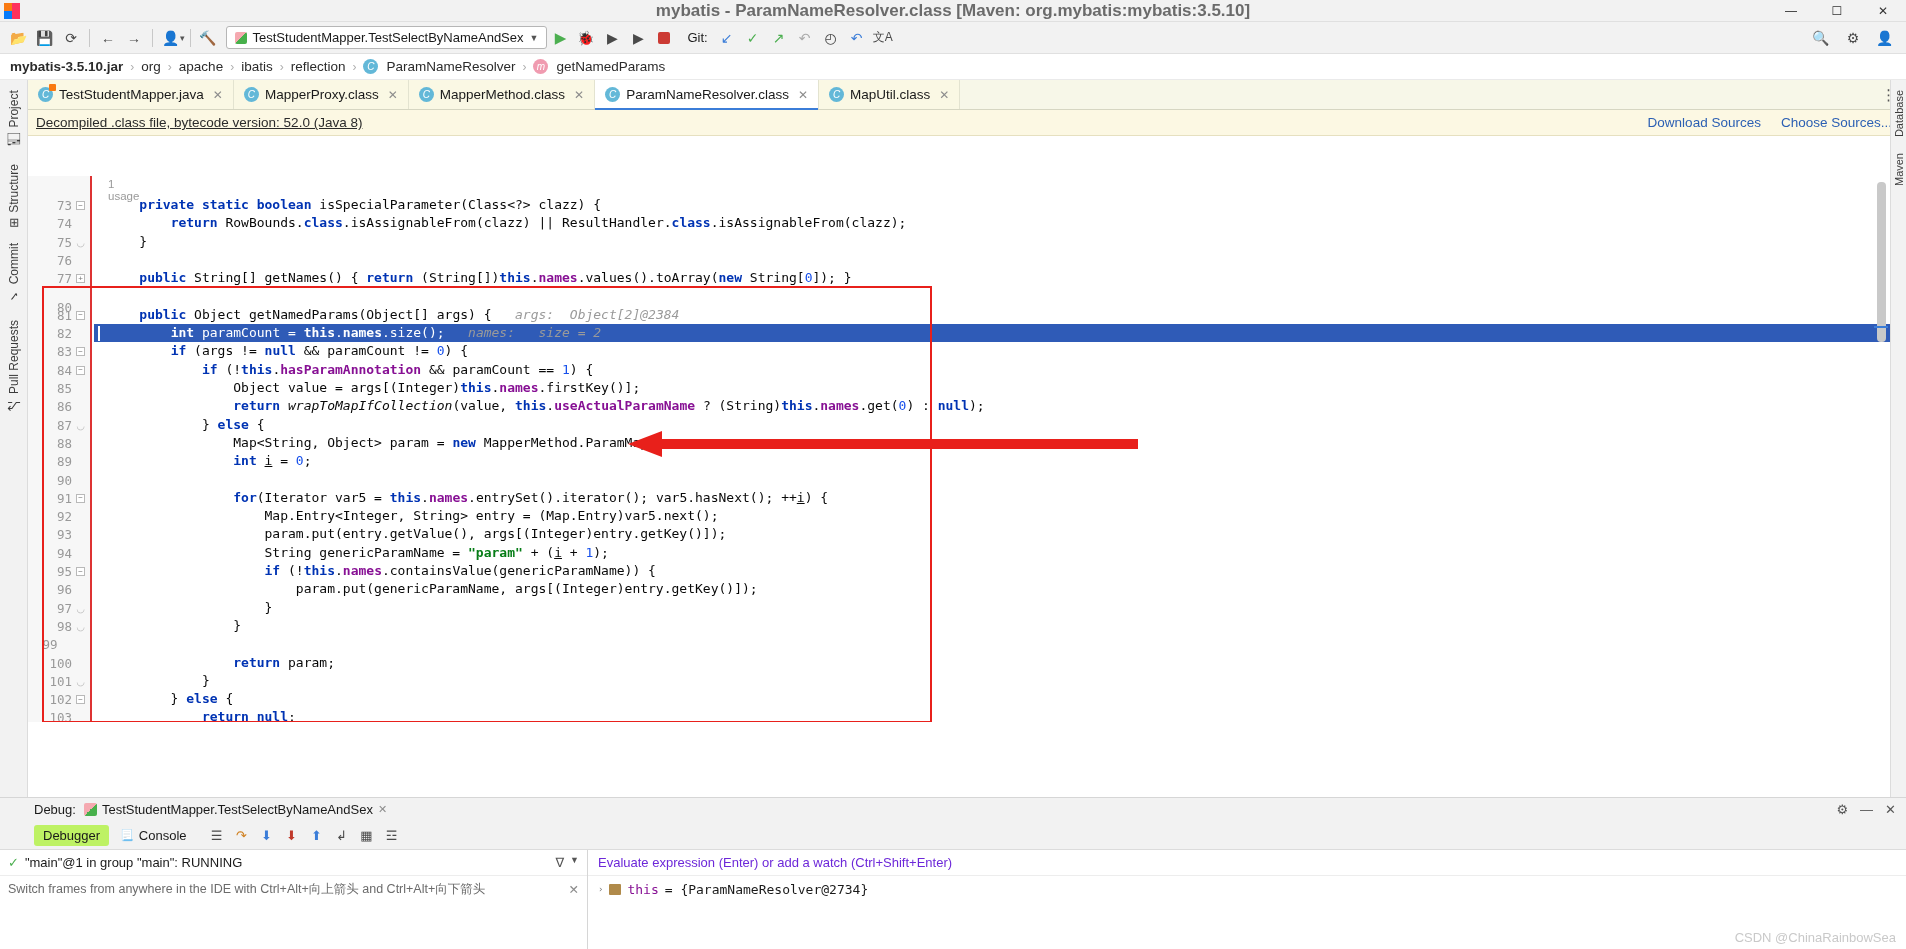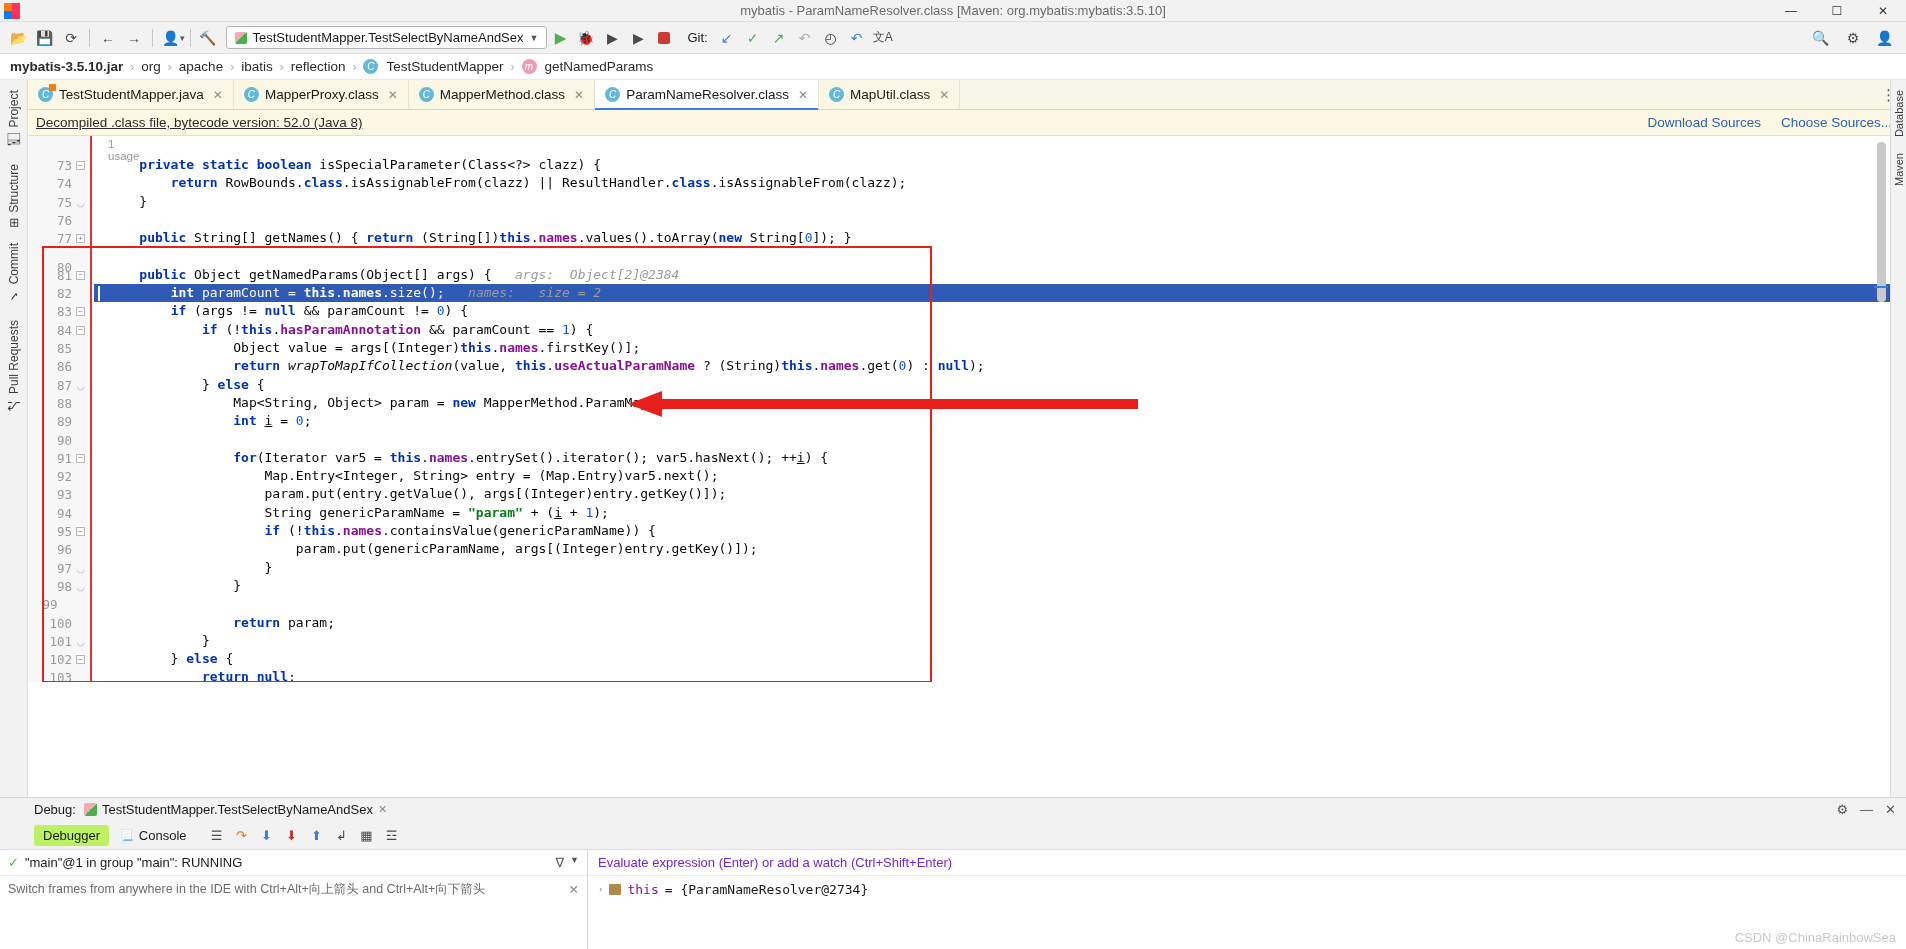--- a/index.html
+++ b/index.html
@@ -12,21 +12,21 @@
               border-bottom:1px solid #e0e0e0; position:relative; }
   .logo { width:22px; height:18px; margin-left:4px; position:relative; }
   .logo .sq { position:absolute; width:8px; height:8px; }
   .logo .a { left:0; top:1px; background:#f97a12; }
   .logo .b { left:8px; top:1px; background:#fe315d; }
   .logo .c { left:0; top:9px; background:#087cfa; }
   .logo .d { left:8px; top:9px; background:#fe315d; }
   .menu { display:flex; gap:0px; margin-left:10px; }
   .menu span { font-size:13px; color:#1a1a1a; padding:2px 9px; cursor:default; }
   .win-title { position:absolute; left:50%; transform:translateX(-50%);
-               font-size:13px; color:#6b6b6b; white-space:nowrap; }
+               font-size:17px; color:#6b6b6b; white-space:nowrap;font-weight:bold; }
   .wbtns { position:absolute; right:0; top:0; height:22px; display:flex; }
   .wbtns div { width:46px; height:22px; display:flex; align-items:center;
                justify-content:center; font-size:12px; color:#333; }
 
   
   .toolbar { height:32px; background:#f2f2f2; display:flex; align-items:center;
              padding:0 6px; border-bottom:1px solid #e0e0e0; position:relative;}
   .tb-ico { width:26px; height:24px; display:flex; align-items:center;
             justify-content:center; font-size:14px; color:#4a4a4a; border-radius:3px;}
   .tb-sep { width:1px; height:18px; background:#c8c8c8; margin:0 5px; }
@@ -75,21 +75,21 @@
 
   
   .notice { height:26px; background:#fcf8e3; display:flex; align-items:center;
             padding-left:36px; font-size:13.5px; color:#2b2b2b;
             border-bottom:1px solid #e6e0c0; position:relative;text-decoration:underline;}
   .notice .links { position:absolute; right:14px; display:flex; gap:20px; }
   .notice .links a { color:#2b5fb3; text-decoration:none; font-size:13.5px; }
 
   
   .editor-wrap { position:relative; height:546px; background:#ffffff;
-                 margin-left:28px; margin-right:16px; overflow:hidden; }
+                 margin-left:28px; margin-right:16px; overflow:hidden;margin-top:40px; }
   .gutter { position:absolute; left:0; top:0; bottom:0; width:62px;
             background:#f7f7f7; border-right:0px; }
   .gutter .ln { position:absolute; right:26px; font-family:"DejaVu Sans Mono", monospace;
                 font-size:12.5px; color:#999; }
   .fold { position:absolute; left:47px; width:11px; height:11px; color:#aaa;
           font-size:9px; display:flex; align-items:center; justify-content:center; }
   .fold .box { width:9px; height:9px; border:1px solid #b9b9b9; background:#fff;
                display:flex; align-items:center; justify-content:center;
                font-size:8px; line-height:1; color:#777; }
   .fold .arw { color:#bbb; font-size:10px; }
@@ -233,21 +233,21 @@
     <span class="sep">›</span>
     <span>org</span>
     <span class="sep">›</span>
     <span>apache</span>
     <span class="sep">›</span>
     <span>ibatis</span>
     <span class="sep">›</span>
     <span>reflection</span>
     <span class="sep">›</span>
     <span class="cbadge c">C</span>
-    <span>TestStudentMapper</span>
+    <span>ParamNameResolver</span>
     <span class="sep">›</span>
     <span class="cbadge m">m</span>
     <span>getNamedParams</span>
   </div>
 
   <div class="tabs">
     <div class="tab">
       <span class="ic java">C</span>
       <span>TestStudentMapper.java</span>
       <span class="x">✕</span>

